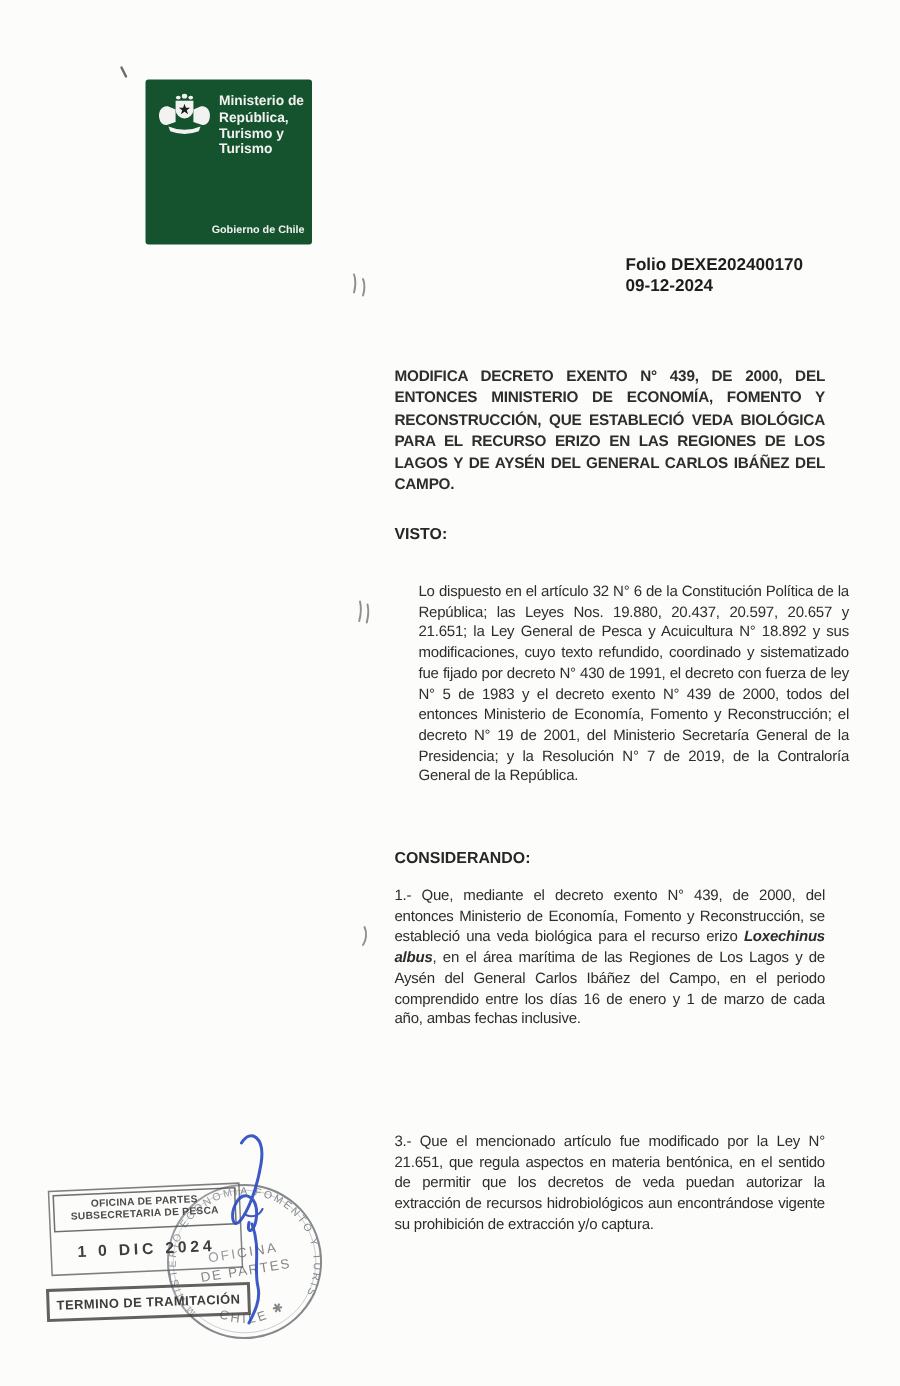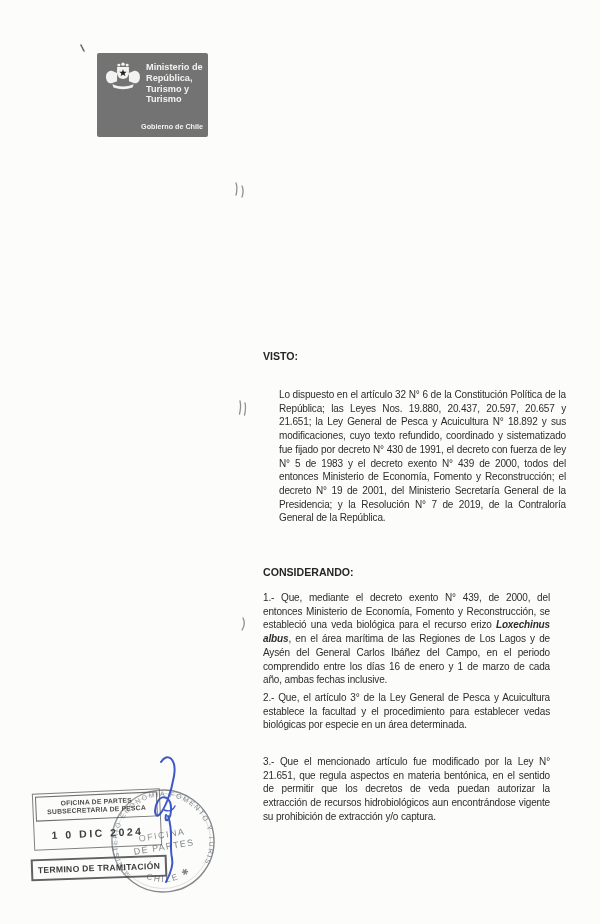--- a/index.html
+++ b/index.html
@@ -1,20 +1,20 @@
 <!DOCTYPE html>
 <html><head>
 <meta charset="utf-8">
 <style>
   html,body{margin:0;padding:0;}
   body{width:600px;height:924px;background:#e9e9e9;font-family:"Liberation Sans",sans-serif;}
   .page{position:relative;width:600px;height:924px;background:#fcfcfb;overflow:hidden;color:#2e2e2e;}
 
   
-  .logo-box{position:absolute;left:97px;top:53px;width:111px;height:84px;background:#737373;border-radius:2px;}
+  .logo-box{position:absolute;left:97px;top:53px;width:111px;height:110px;background:#14532d;border-radius:2px;}
   .emblem{position:absolute;left:7px;top:8px;width:38px;height:30px;}
   .ministry-text{position:absolute;left:49px;top:9px;font-size:9.2px;font-weight:bold;line-height:10.8px;color:#f2f2f0;letter-spacing:0;}
   .ministry-text div{white-space:nowrap;}
   .gobierno{position:absolute;right:5px;bottom:6px;font-size:7.2px;font-weight:bold;color:#f2f2f0;white-space:nowrap;margin-left:44px;}
 
   
   .letterhead{position:absolute;left:57px;top:172px;width:195px;text-align:center;font-size:8px;line-height:9.8px;color:#454545;}
 
   
   .folio{position:absolute;left:417px;top:170px;font-size:11.4px;font-weight:bold;line-height:14px;color:#1e1e1e;}
@@ -72,30 +72,34 @@
     <div class="ministry-text">
       <div>Ministerio de</div>
       <div>República,</div>
       <div>Turismo y</div>
       <div>Turismo</div>
     </div>
     <div class="gobierno">Gobierno de Chile</div>
   </div>
 
 
+  <div class="folio">
+    <div>Folio DEXE202400170</div>
+    <div>09-12-2024</div>
+  </div>
 
+  <div class="col doc-title">MODIFICA DECRETO EXENTO N° 439, DE 2000, DEL ENTONCES MINISTERIO DE ECONOMÍA, FOMENTO Y RECONSTRUCCIÓN, QUE ESTABLECIÓ VEDA BIOLÓGICA PARA EL RECURSO ERIZO EN LAS REGIONES DE LOS LAGOS Y DE AYSÉN DEL GENERAL CARLOS IBÁÑEZ DEL CAMPO.</div>
 
   <div class="section-head visto-head">VISTO:</div>
   <div class="col visto-text">Lo dispuesto en el artículo 32 N° 6 de la Constitución Política de la República; las Leyes Nos. 19.880, 20.437, 20.597, 20.657 y 21.651; la Ley General de Pesca y Acuicultura N° 18.892 y sus modificaciones, cuyo texto refundido, coordinado y sistematizado fue fijado por decreto N° 430 de 1991, el decreto con fuerza de ley N° 5 de 1983 y el decreto exento N° 439 de 2000, todos del entonces Ministerio de Economía, Fomento y Reconstrucción; el decreto N° 19 de 2001, del Ministerio Secretaría General de la Presidencia; y la Resolución N° 7 de 2019, de la Contraloría General de la República.</div>
 
   <div class="section-head cons-head">CONSIDERANDO:</div>
 
   <div class="col p1"><span>1.- Que, mediante el decreto exento N° 439, de 2000, del entonces Ministerio de Economía, Fomento y Reconstrucción, se estableció una veda biológica para el recurso erizo </span><span class="species">Loxechinus albus</span><span>, en el área marítima de las Regiones de Los Lagos y de Aysén del General Carlos Ibáñez del Campo, en el periodo comprendido entre los días 16 de enero y 1 de marzo de cada año, ambas fechas inclusive.</span></div>
 
-  <div class="col p2">2.- Que, el artículo 3° de la Ley General de Pesca y Acuicultura establece la facultad y el procedimiento para establecer vedas biológicas por especie en un área determinada.</div>
 
   <div class="col p3">3.- Que el mencionado artículo fue modificado por la Ley N° 21.651, que regula aspectos en materia bentónica, en el sentido de permitir que los decretos de veda puedan autorizar la extracción de recursos hidrobiológicos aun encontrándose vigente su prohibición de extracción y/o captura.</div>
 
   <svg class="round-stamp" viewBox="0 0 116 116">
     <g transform="rotate(-9 58 58)" opacity="0.85">
       <circle cx="58" cy="58" r="51" fill="none" stroke="#70757a" stroke-width="1.4"></circle>
       <circle cx="58" cy="58" r="47.5" fill="none" stroke="#9aa0a5" stroke-width="0.6" opacity="0.6"></circle>
       <defs>
         <path id="arcTop" d="M 22,88 A 46,46 0 1 1 94,88" fill="none"></path>
         <path id="arcBot" d="M 29,87 A 41,41 0 0 0 87,87" fill="none"></path>

